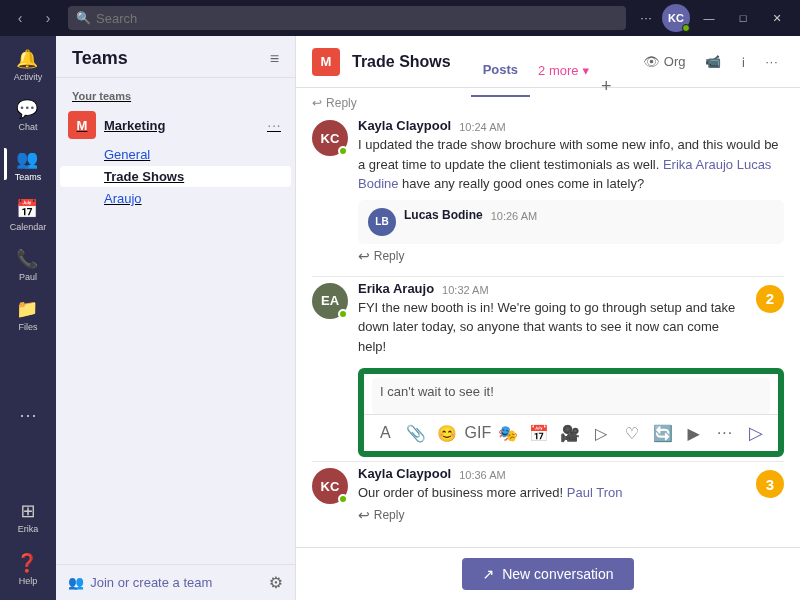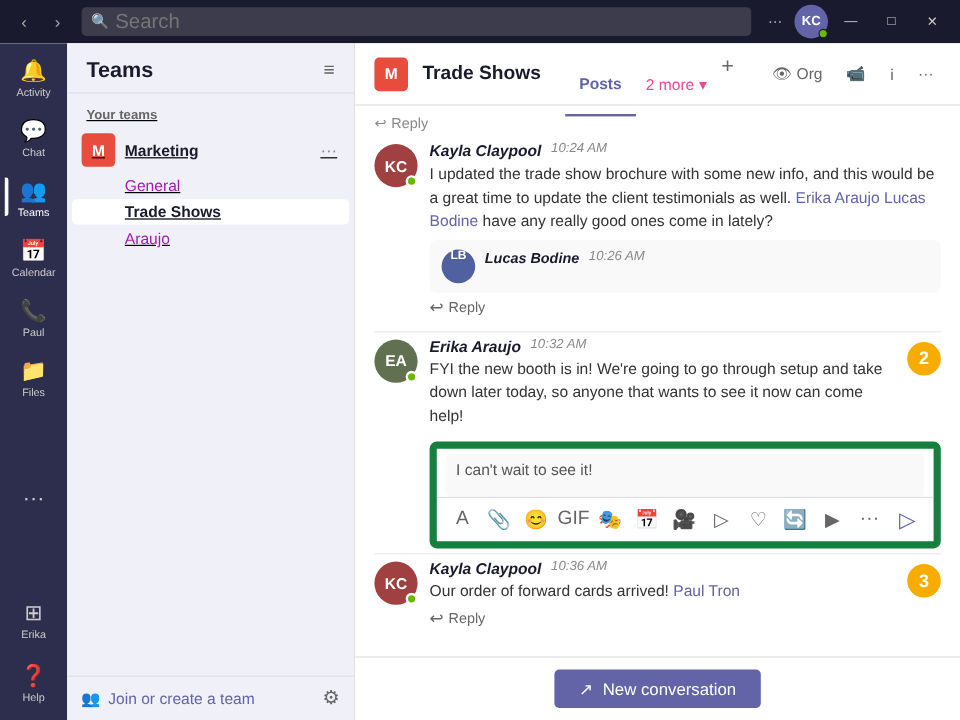--- a/index.html
+++ b/index.html
@@ -7,21 +7,21 @@
 
     
     .title-bar {
       display: flex; align-items: center; background: #1a1a2e; height: 36px; padding: 0 8px; gap: 8px; flex-shrink: 0;
     }
     .title-bar-nav { display: flex; gap: 4px; }
     .nav-btn {
       width: 24px; height: 24px; border: none; background: transparent; color: #aaa; cursor: pointer; font-size: 14px; display: flex; align-items: center; justify-content: center; border-radius: 4px;
     }
     .search-bar {
-      flex: 1; height: 24px; background: rgba(255,255,255,0.15); border: none; border-radius: 4px; padding: 0 8px 0 28px; color: #ccc; font-size: 17px; position: relative;
+      flex: 1; height: 24px; background: rgba(255,255,255,0.15); border: none; border-radius: 4px; padding: 0 8px 0 28px; color: #ccc; font-size: 13px; position: relative;
     }
     .search-wrap { flex: 1; position: relative; display: flex; align-items: center; }
     .search-icon-tb { position: absolute; left: 8px; color: #aaa; font-size: 12px; }
     .title-bar-actions { display: flex; gap: 4px; align-items: center; }
     .tb-action { width: 24px; height: 24px; border: none; background: transparent; color: #ccc; cursor: pointer; font-size: 12px; display: flex; align-items: center; justify-content: center; border-radius: 4px; }
     .avatar-tb { width: 28px; height: 28px; border-radius: 50%; background: #6264a7; display: flex; align-items: center; justify-content: center; color: white; font-size: 11px; font-weight: bold; position: relative; cursor: pointer; }
     .avatar-tb .online-dot { width: 8px; height: 8px; background: #6bb700; border-radius: 50%; position: absolute; bottom: 0; right: 0; border: 1px solid #1a1a2e; }
     .win-btn { width: 30px; height: 24px; border: none; background: transparent; color: #ccc; cursor: pointer; font-size: 11px; display: flex; align-items: center; justify-content: center; }
 
     
@@ -52,65 +52,65 @@
     .sidebar-filter-btn { background: none; border: none; cursor: pointer; color: #666; font-size: 16px; }
     .sidebar-content { flex: 1; overflow-y: auto; padding: 8px 0; text-decoration: underline; }
     .sidebar-section-label { font-size: 11px; color: #666; padding: 4px 16px; font-weight: 600; }
     .team-item {
       display: flex; align-items: center; padding: 4px 8px; gap: 8px; cursor: pointer; border-radius: 4px; margin: 1px 4px;
     }
     .team-avatar { width: 28px; height: 28px; border-radius: 4px; background: #e74c3c; color: white; display: flex; align-items: center; justify-content: center; font-weight: 700; font-size: 13px; flex-shrink: 0; }
     .team-name { font-size: 13px; color: #1a1a2e; font-weight: 600; flex: 1; }
     .team-more { background: none; border: none; cursor: pointer; color: #888; font-size: 14px; padding: 2px; }
     .channel-item {
-      display: flex; align-items: center; padding: 3px 8px 3px 44px; cursor: pointer; border-radius: 4px; margin: 1px 4px; font-size: 13px; color: #a21caf;
+      display: flex; align-items: center; padding: 3px 8px 3px 44px; cursor: pointer; border-radius: 4px; margin: 1px 4px; font-size: 13px; color: #1d4ed8;
     }
     .channel-item.active { background: white; font-weight: 600; color: #1a1a2e; }
     .sidebar-footer {
       padding: 8px 12px; border-top: 1px solid #e0e0e0; display: flex; align-items: center; justify-content: space-between;
     }
     .join-team-btn { display: flex; align-items: center; gap: 6px; background: none; border: none; cursor: pointer; color: #6264a7; font-size: 13px; font-weight: 500; }
     .settings-btn { background: none; border: none; cursor: pointer; color: #666; font-size: 16px; }
 
     
     .main-content { flex: 1; display: flex; flex-direction: column; overflow: hidden; background: white; }
 
     
     .channel-header {
       display: flex; align-items: center; padding: 0 16px; height: 52px; border-bottom: 1px solid #e0e0e0; gap: 12px; flex-shrink: 0;
     }
     .channel-header-avatar { width: 28px; height: 28px; border-radius: 4px; background: #e74c3c; color: white; display: flex; align-items: center; justify-content: center; font-weight: 700; font-size: 13px; flex-shrink: 0; }
     .channel-header-name { font-size: 16px; font-weight: 700; color: #1a1a2e; }
-    .channel-tabs { display: flex; align-items: flex-start; gap: 0; margin-left: 8px; margin-top: 18px; }
+    .channel-tabs { display: flex; align-items: flex-end; gap: 0; margin-left: 8px; margin-top: 18px; }
     .channel-tab {
       padding: 4px 12px; font-size: 13px; color: #444; cursor: pointer; border-bottom: 2px solid transparent; height: 52px; display: flex; align-items: center;
     }
     .channel-tab.active { color: #6264a7; border-bottom-color: #6264a7; font-weight: 600; }
     .tab-more { display: flex; align-items: center; gap: 4px; padding: 4px 8px; font-size: 13px; color: #ec4899; cursor: pointer; height: 52px; }
     .add-tab-btn { background: none; border: none; cursor: pointer; color: #666; font-size: 18px; margin-left: 4px; }
     .header-actions { margin-left: auto; display: flex; align-items: center; gap: 8px; }
     .header-action-btn { background: none; border: none; cursor: pointer; color: #666; font-size: 13px; display: flex; align-items: center; gap: 4px; padding: 4px 6px; border-radius: 4px; }
 
     
     .messages-area { flex: 1; overflow-y: auto; padding: 8px 16px; }
     .message-group { display: flex; gap: 10px; margin-bottom: 12px; align-items: flex-start; }
     .msg-avatar { width: 36px; height: 36px; border-radius: 50%; background: #6264a7; color: white; display: flex; align-items: center; justify-content: center; font-weight: 700; font-size: 13px; flex-shrink: 0; position: relative; margin-top: 2px; }
     .msg-avatar .online { width: 10px; height: 10px; border-radius: 50%; background: #6bb700; position: absolute; bottom: 0; right: 0; border: 2px solid white; }
     .msg-content { flex: 1; }
-    .msg-header { display: flex; align-items: flex-start; gap: 8px; margin-bottom: 2px; font-style: italic; }
+    .msg-header { display: flex; align-items: flex-end; gap: 8px; margin-bottom: 2px; }
     .msg-name { font-weight: 700; font-size: 13px; color: #1a1a2e; }
     .msg-time { font-size: 11px; color: #888; }
     .msg-text { font-size: 13px; color: #333; line-height: 1.5; }
     .msg-mention { color: #6264a7; font-weight: 500; cursor: pointer; }
     .reply-btn { display: flex; align-items: center; gap: 4px; font-size: 12px; color: #666; cursor: pointer; margin-top: 4px; background: none; border: none; padding: 0; }
     .reply-arrow { font-size: 14px; }
 
     
     .nested-msg { margin-top: 6px; margin-left: 0; padding: 8px 10px; background: #f9f9f9; border-radius: 6px; display: flex; gap: 8px; }
-    .nested-avatar { width: 28px; height: 28px; border-radius: 50%; background: #6264a7; color: white; display: flex; align-items: flex-start; justify-content: center; font-size: 10px; font-weight: 700; flex-shrink: 0; }
+    .nested-avatar { width: 28px; height: 28px; border-radius: 50%; background: #6264a7; color: white; display: flex; align-items: center; justify-content: center; font-size: 10px; font-weight: 700; flex-shrink: 0; }
 
     
     .badge-number {
       width: 28px; height: 28px; border-radius: 50%; background: #f8ac00; color: white; font-weight: 700; font-size: 15px; display: flex; align-items: center; justify-content: center; flex-shrink: 0; margin-top: 4px;
     }
 
     
     .compose-toolbar {
       display: flex; align-items: center; padding: 4px 8px; border-top: 1px solid #e0e0e0; gap: 4px;
     }
@@ -337,21 +337,21 @@
         <div class="msg-avatar" style="background:#a04040;">
           <span>KC</span>
           <span class="online"></span>
         </div>
         <div class="msg-content">
           <div class="msg-header">
             <span class="msg-name">Kayla Claypool</span>
             <span class="msg-time">10:36 AM</span>
           </div>
           <div class="msg-text">
-            <span>Our order of forward cards arrived!</span>
+            <span>Our order of business more arrived!</span>
             <span class="msg-mention">Paul Tron</span>
           </div>
           <button class="reply-btn">
             <span class="reply-arrow">↩</span>
             <span>Reply</span>
           </button>
         </div>
         <div class="badge-number">3</div>
       </div>
 

